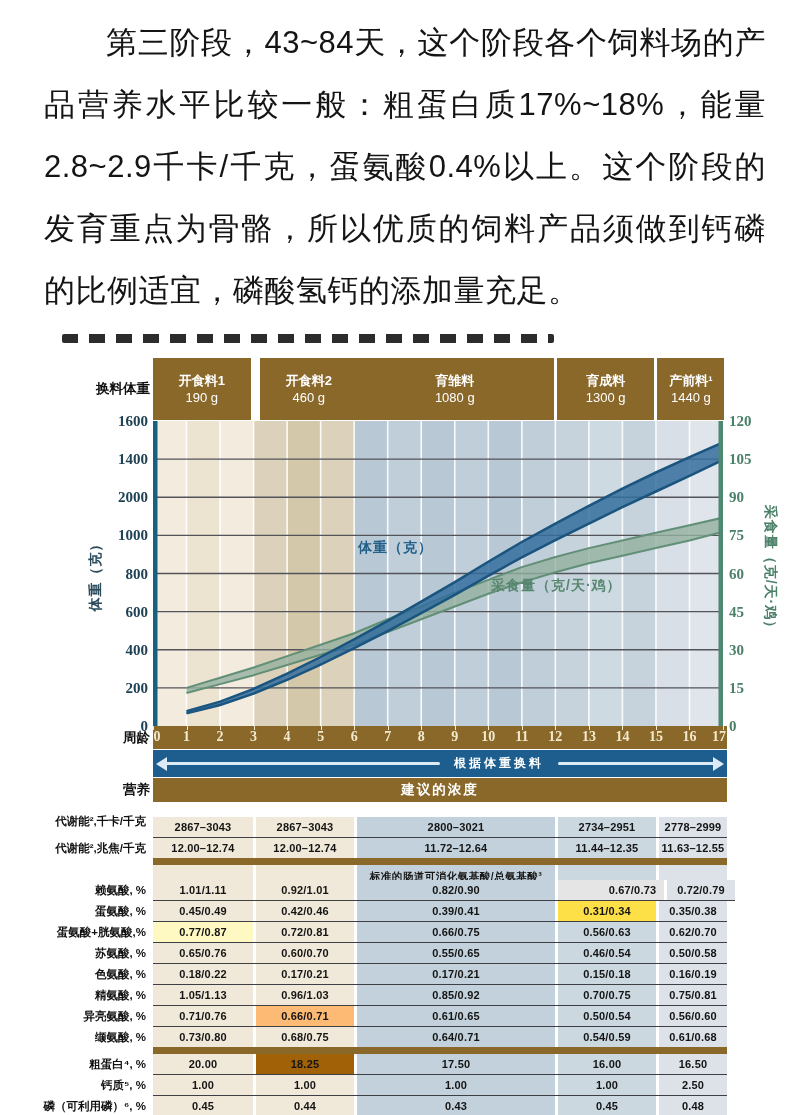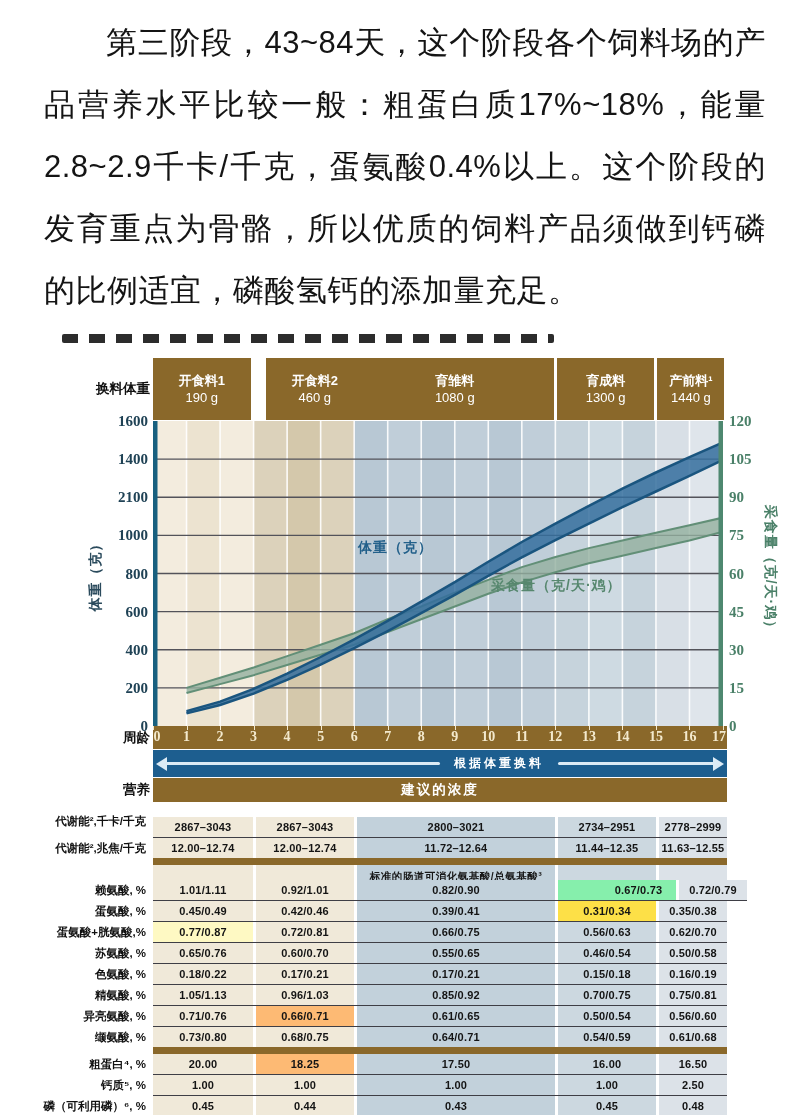--- a/index.html
+++ b/index.html
@@ -71,21 +71,21 @@
   <div class="para">第三阶段，43~84天，这个阶段各个饲料场的产品营养水平比较一般：粗蛋白质17%~18%，能量2.8~2.9千卡/千克，蛋氨酸0.4%以上。这个阶段的发育重点为骨骼，所以优质的饲料产品须做到钙磷的比例适宜，磷酸氢钙的添加量充足。</div>
 
   <div class="title-smudge"></div>
 
   <div class="feed-weight-label">换料体重</div>
   <div id="phase-row">
       <div class="phase-box" style="left: 153px; width: 97.5882px; background: rgb(138, 104, 42);">
         <div class="pname">开食料1</div>
         <div class="pamt">190 g</div>
       </div>
-      <div class="phase-box" style="left: 266px; width: 97.5882px; background: rgb(138, 104, 42);">
+      <div class="phase-box" style="left: 260px; width: 97.5882px; background: rgb(138, 104, 42);">
         <div class="pname">开食料2</div>
         <div class="pamt">460 g</div>
       </div>
       <div class="phase-box" style="left: 355.676px; width: 198.176px; background: rgb(138, 104, 42);">
         <div class="pname">育雏料</div>
         <div class="pamt">1080 g</div>
       </div>
       <div class="phase-box" style="left: 556.853px; width: 97.5882px; background: rgb(138, 104, 42);">
         <div class="pname">育成料</div>
         <div class="pamt">1300 g</div>
@@ -141,21 +141,21 @@
     <div class="curve-label" style="left:338px;top:156px;color:#56876e;">采食量（克/天·鸡）</div>
   </div>
 
   <div id="left-ticks">
       <div class="tick left" style="left: 88px; top: 718px; color: rgb(31, 66, 85);">0</div>
       <div class="tick left" style="left: 88px; top: 679.875px; color: rgb(31, 66, 85);">200</div>
       <div class="tick left" style="left: 88px; top: 641.75px; color: rgb(31, 66, 85);">400</div>
       <div class="tick left" style="left: 88px; top: 603.625px; color: rgb(31, 66, 85);">600</div>
       <div class="tick left" style="left: 88px; top: 565.5px; color: rgb(31, 66, 85);">800</div>
       <div class="tick left" style="left: 88px; top: 527.375px; color: rgb(31, 66, 85);">1000</div>
-      <div class="tick left" style="left: 88px; top: 489.25px; color: rgb(31, 66, 85);">2100</div>
+      <div class="tick left" style="left: 88px; top: 489.25px; color: rgb(31, 66, 85);">2000</div>
       <div class="tick left" style="left: 88px; top: 451.125px; color: rgb(31, 66, 85);">1400</div>
       <div class="tick left" style="left: 88px; top: 413px; color: rgb(31, 66, 85);">1600</div>
     </div>
   <div id="right-ticks">
       <div class="tick right" style="left: 729px; top: 718px; color: rgb(74, 128, 104);">0</div>
       <div class="tick right" style="left: 729px; top: 679.875px; color: rgb(74, 128, 104);">15</div>
       <div class="tick right" style="left: 729px; top: 641.75px; color: rgb(74, 128, 104);">30</div>
       <div class="tick right" style="left: 729px; top: 603.625px; color: rgb(74, 128, 104);">45</div>
       <div class="tick right" style="left: 729px; top: 565.5px; color: rgb(74, 128, 104);">60</div>
       <div class="tick right" style="left: 729px; top: 527.375px; color: rgb(74, 128, 104);">75</div>
@@ -249,21 +249,21 @@
           <div class="tcell" style="width: 101px; height: 15px; background: rgb(204, 216, 224); border-left: 3px solid rgb(255, 255, 255);"></div>
           <div class="tcell" style="width: 71px; height: 15px; background: rgb(220, 226, 232); border-left: 3px solid rgb(255, 255, 255);"></div>
         </div>
       </div>
       <div class="trow">
         <div class="tlabel">赖氨酸, %</div>
         <div class="tcells" style="border-bottom: 1.4px solid rgb(62, 62, 69);">
           <div class="tcell" style="width: 100px; height: 20px; background: rgb(240, 233, 217);">1.01/1.11</div>
           <div class="tcell" style="width: 101px; height: 20px; background: rgb(240, 233, 217); border-left: 3px solid rgb(255, 255, 255);">0.92/1.01</div>
           <div class="tcell" style="width: 201px; height: 20px; background: rgb(194, 209, 219); border-left: 3px solid rgb(255, 255, 255);">0.82/0.90</div>
-          <div class="tcell" style="width: 121px; height: 20px; background: #86efac; border-left: 3px solid rgb(255, 255, 255); padding-left: 43px;">0.67/0.73</div>
+          <div class="tcell" style="width: 109px; height: 20px; background: #e5e5e5; border-left: 3px solid rgb(255, 255, 255); padding-left: 43px;">0.67/0.73</div>
           <div class="tcell" style="width: 71px; height: 20px; background: rgb(220, 226, 232); border-left: 3px solid rgb(255, 255, 255);">0.72/0.79</div>
         </div>
       </div>
       <div class="trow">
         <div class="tlabel">蛋氨酸, %</div>
         <div class="tcells" style="border-bottom: 1.4px solid rgb(62, 62, 69);">
           <div class="tcell" style="width: 100px; height: 20px; background: rgb(240, 233, 217);">0.45/0.49</div>
           <div class="tcell" style="width: 101px; height: 20px; background: rgb(240, 233, 217); border-left: 3px solid rgb(255, 255, 255);">0.42/0.46</div>
           <div class="tcell" style="width: 201px; height: 20px; background: rgb(194, 209, 219); border-left: 3px solid rgb(255, 255, 255);">0.39/0.41</div>
           <div class="tcell" style="width: 101px; height: 20px; background: #fde047; border-left: 3px solid rgb(255, 255, 255);">0.31/0.34</div>
@@ -328,21 +328,21 @@
           <div class="tcell" style="width: 201px; height: 20px; background: rgb(194, 209, 219); border-left: 3px solid rgb(255, 255, 255);">0.64/0.71</div>
           <div class="tcell" style="width: 101px; height: 20px; background: rgb(204, 216, 224); border-left: 3px solid rgb(255, 255, 255);">0.54/0.59</div>
           <div class="tcell" style="width: 71px; height: 20px; background: rgb(220, 226, 232); border-left: 3px solid rgb(255, 255, 255);">0.61/0.68</div>
         </div>
       </div>
       <div class="tsep" style="background: rgb(138, 104, 42);"></div>
       <div class="trow">
         <div class="tlabel">粗蛋白⁴, %</div>
         <div class="tcells" style="border-bottom: 1.4px solid rgb(62, 62, 69);">
           <div class="tcell" style="width: 100px; height: 20px; background: rgb(240, 233, 217);">20.00</div>
-          <div class="tcell" style="width: 101px; height: 20px; background: #fdba74; border-left: 3px solid rgb(255, 255, 255);">18.25</div>
+          <div class="tcell" style="width: 101px; height: 20px; background: #a16207; border-left: 3px solid rgb(255, 255, 255);">18.25</div>
           <div class="tcell" style="width: 201px; height: 20px; background: rgb(194, 209, 219); border-left: 3px solid rgb(255, 255, 255);">17.50</div>
           <div class="tcell" style="width: 101px; height: 20px; background: rgb(204, 216, 224); border-left: 3px solid rgb(255, 255, 255);">16.00</div>
           <div class="tcell" style="width: 71px; height: 20px; background: rgb(220, 226, 232); border-left: 3px solid rgb(255, 255, 255);">16.50</div>
         </div>
       </div>
       <div class="trow">
         <div class="tlabel">钙质⁵, %</div>
         <div class="tcells" style="border-bottom: 1.4px solid rgb(62, 62, 69);">
           <div class="tcell" style="width: 100px; height: 20px; background: rgb(240, 233, 217);">1.00</div>
           <div class="tcell" style="width: 101px; height: 20px; background: rgb(240, 233, 217); border-left: 3px solid rgb(255, 255, 255);">1.00</div>

